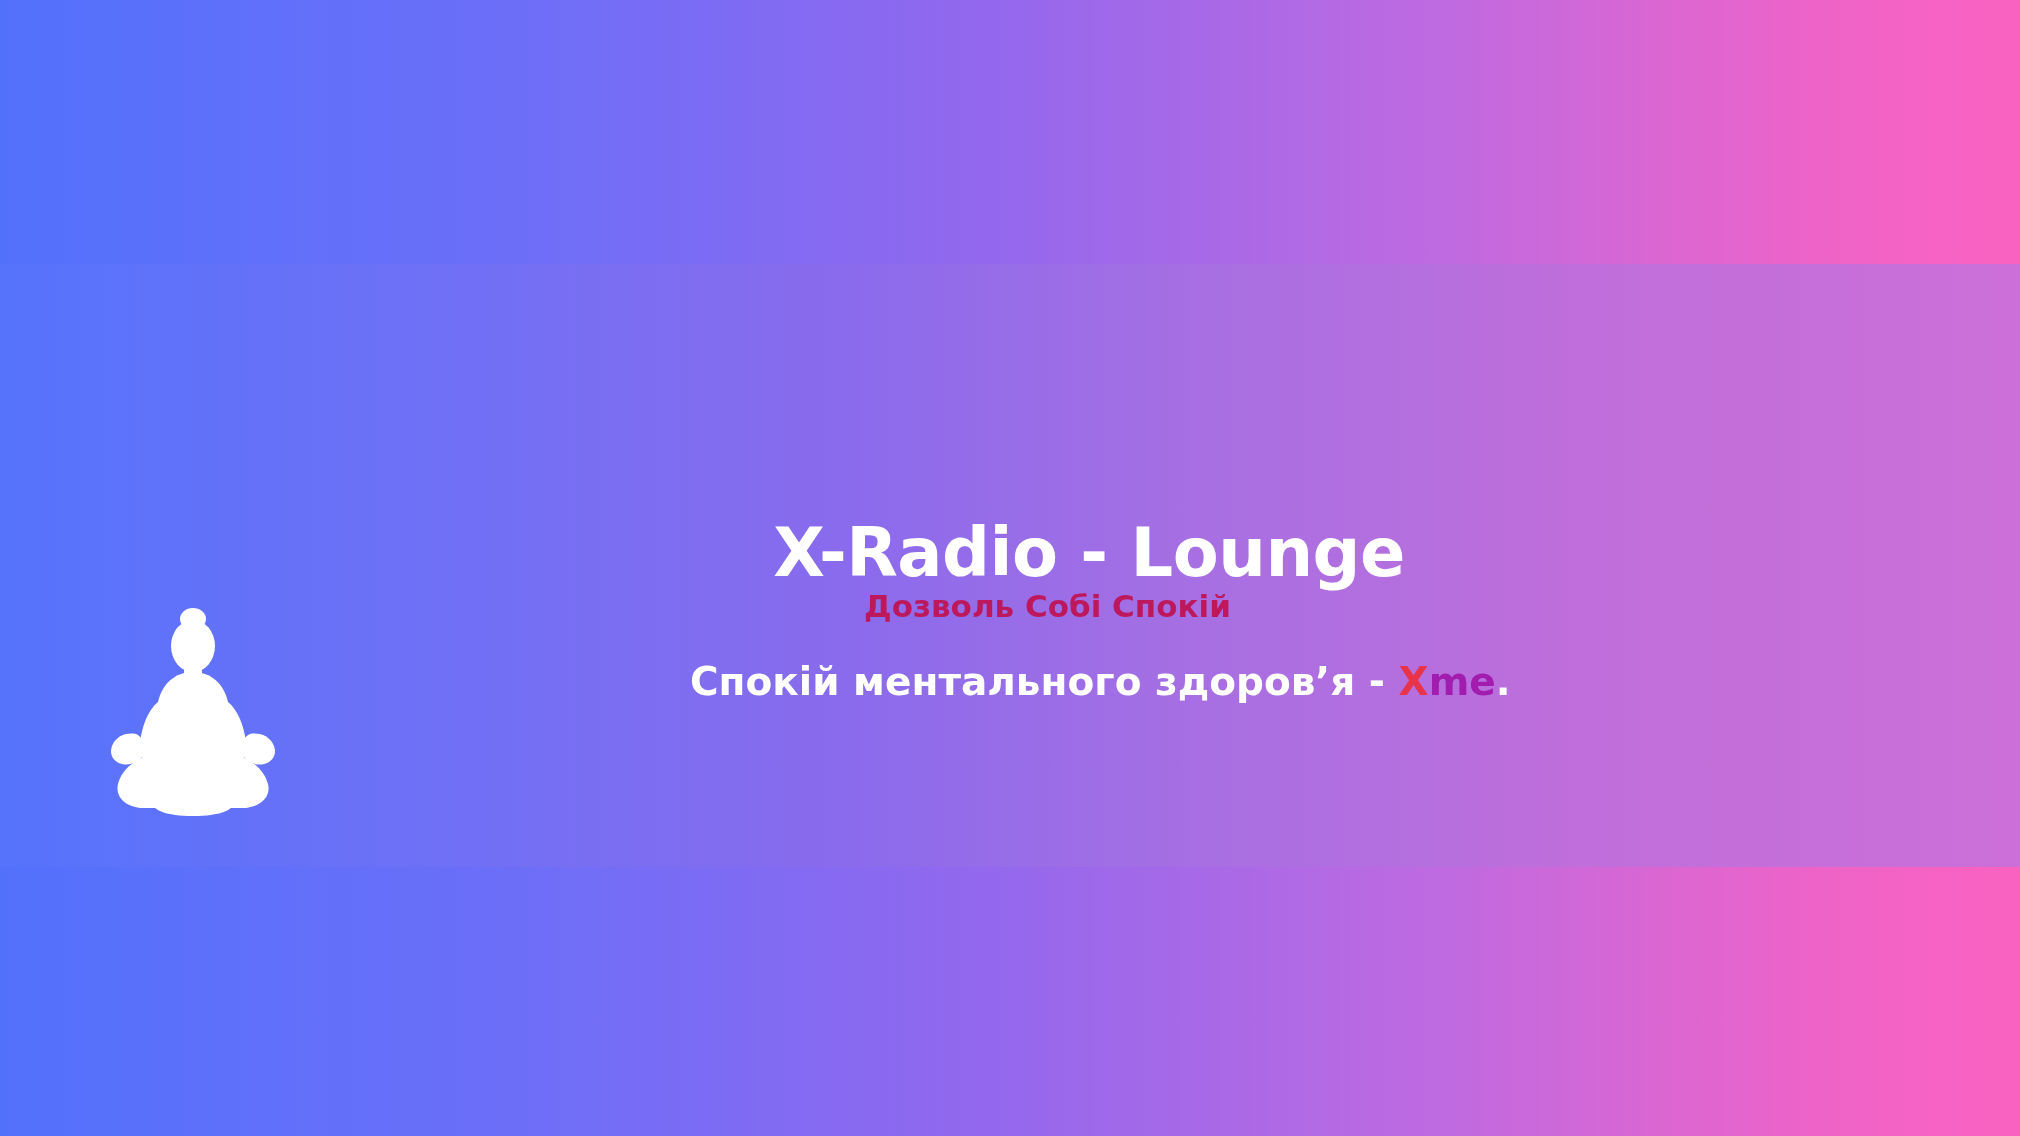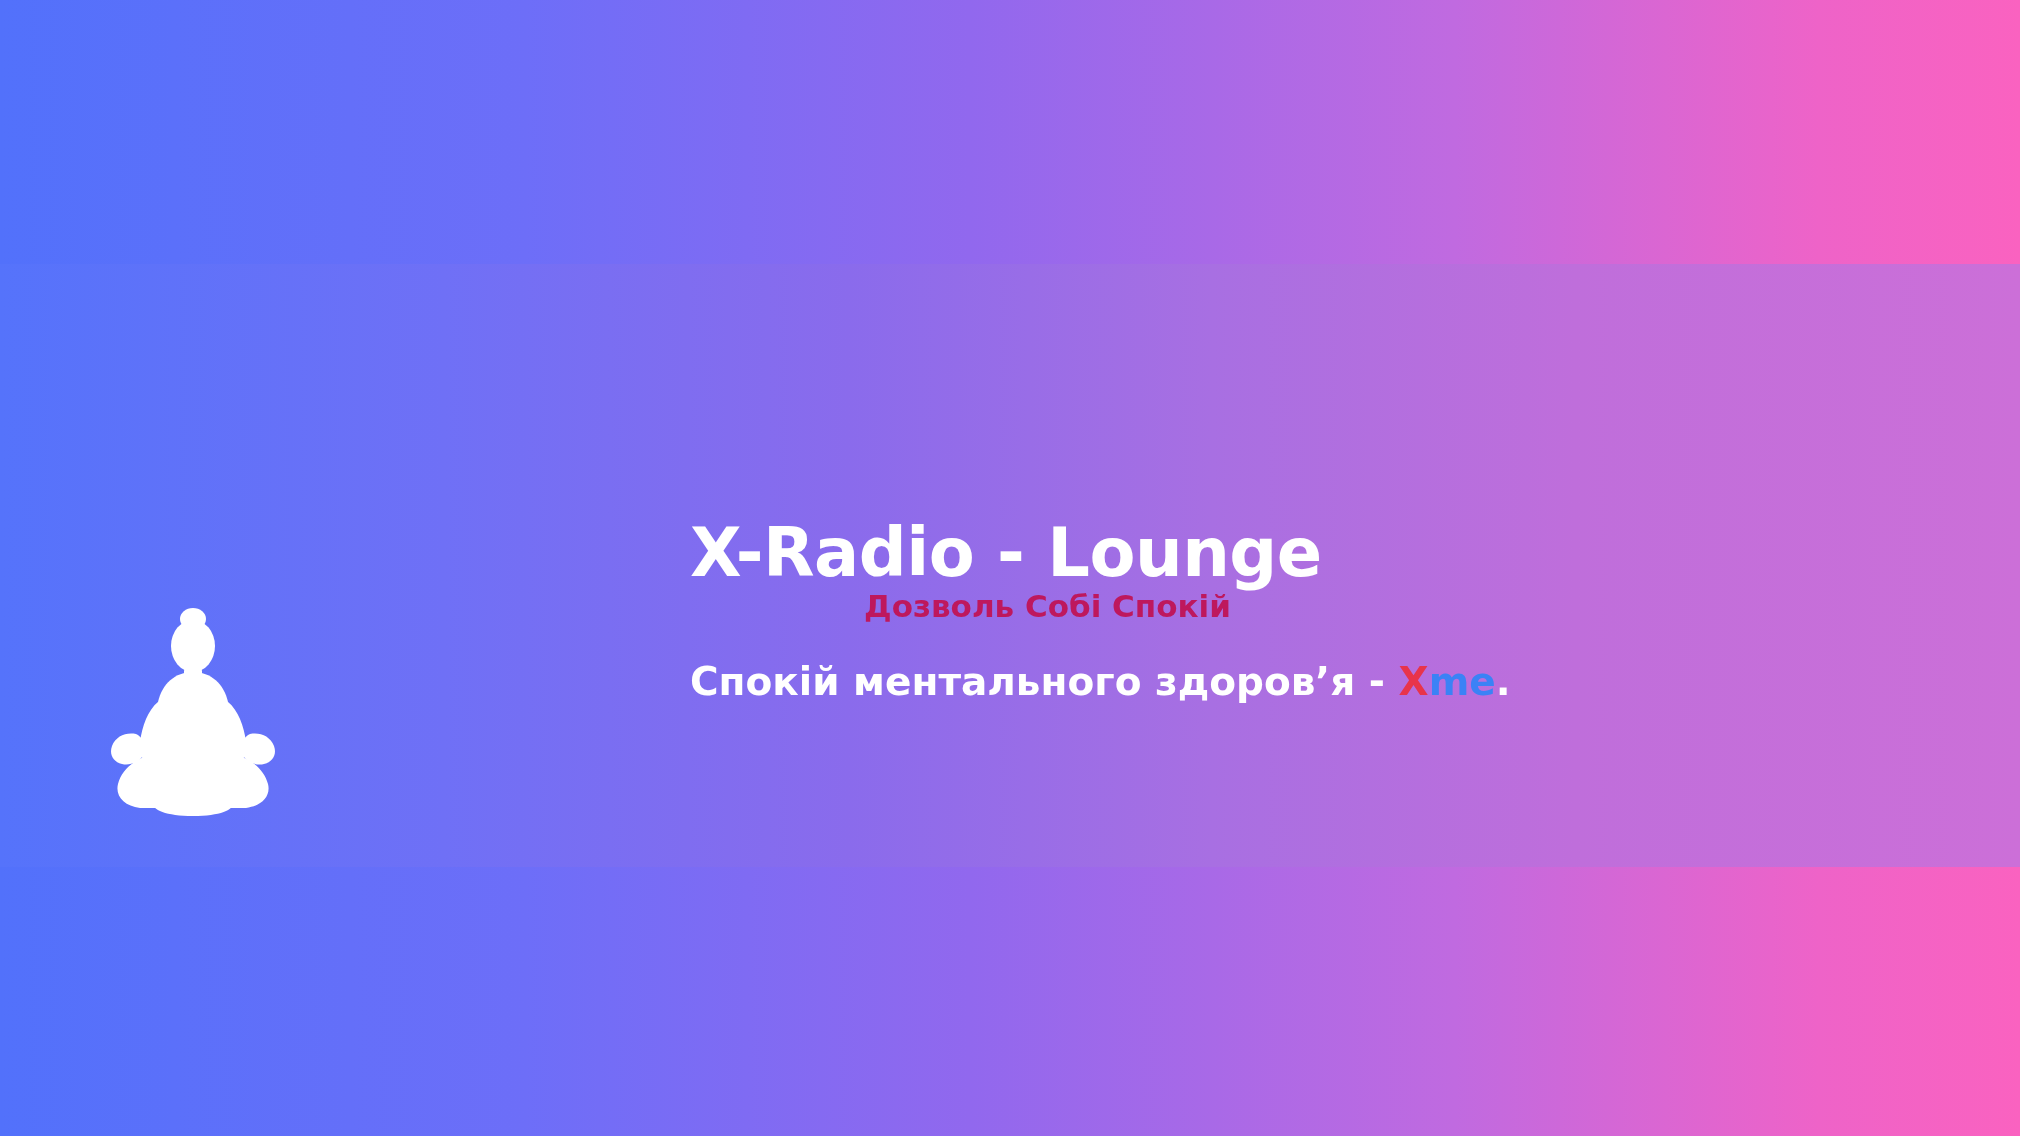--- a/index.html
+++ b/index.html
@@ -49,21 +49,21 @@
   
   .text-block {
     position: absolute;
     left: 690px;
     top: 520px;
     width: 920px;
   }
 
   .title-row {
     width: 715px;
-    text-align: left;
+    text-align: right;
   }
 
   .title {
     margin: 0;
     color: #ffffff;
     font-size: 67px;
     font-weight: bold;
     line-height: 1.0;
     letter-spacing: -0.5px;
     white-space: nowrap;
@@ -84,21 +84,21 @@
     margin: 40px 0 0 0;
     color: #ffffff;
     font-size: 39px;
     font-weight: bold;
     line-height: 1.0;
     white-space: nowrap;
     text-align: left;
   }
 
   .brand-x  { color: #e8344a; }
-  .brand-me { color: #3b82f6; }
+  .brand-me { color: #a21caf; }
   .brand-dot{ color: #ffffff; }
 </style>
 </head>
 <body>
 
 <div id="banner">
 
   <div class="bg-base"></div>
   <div class="bg-band"></div>
 

